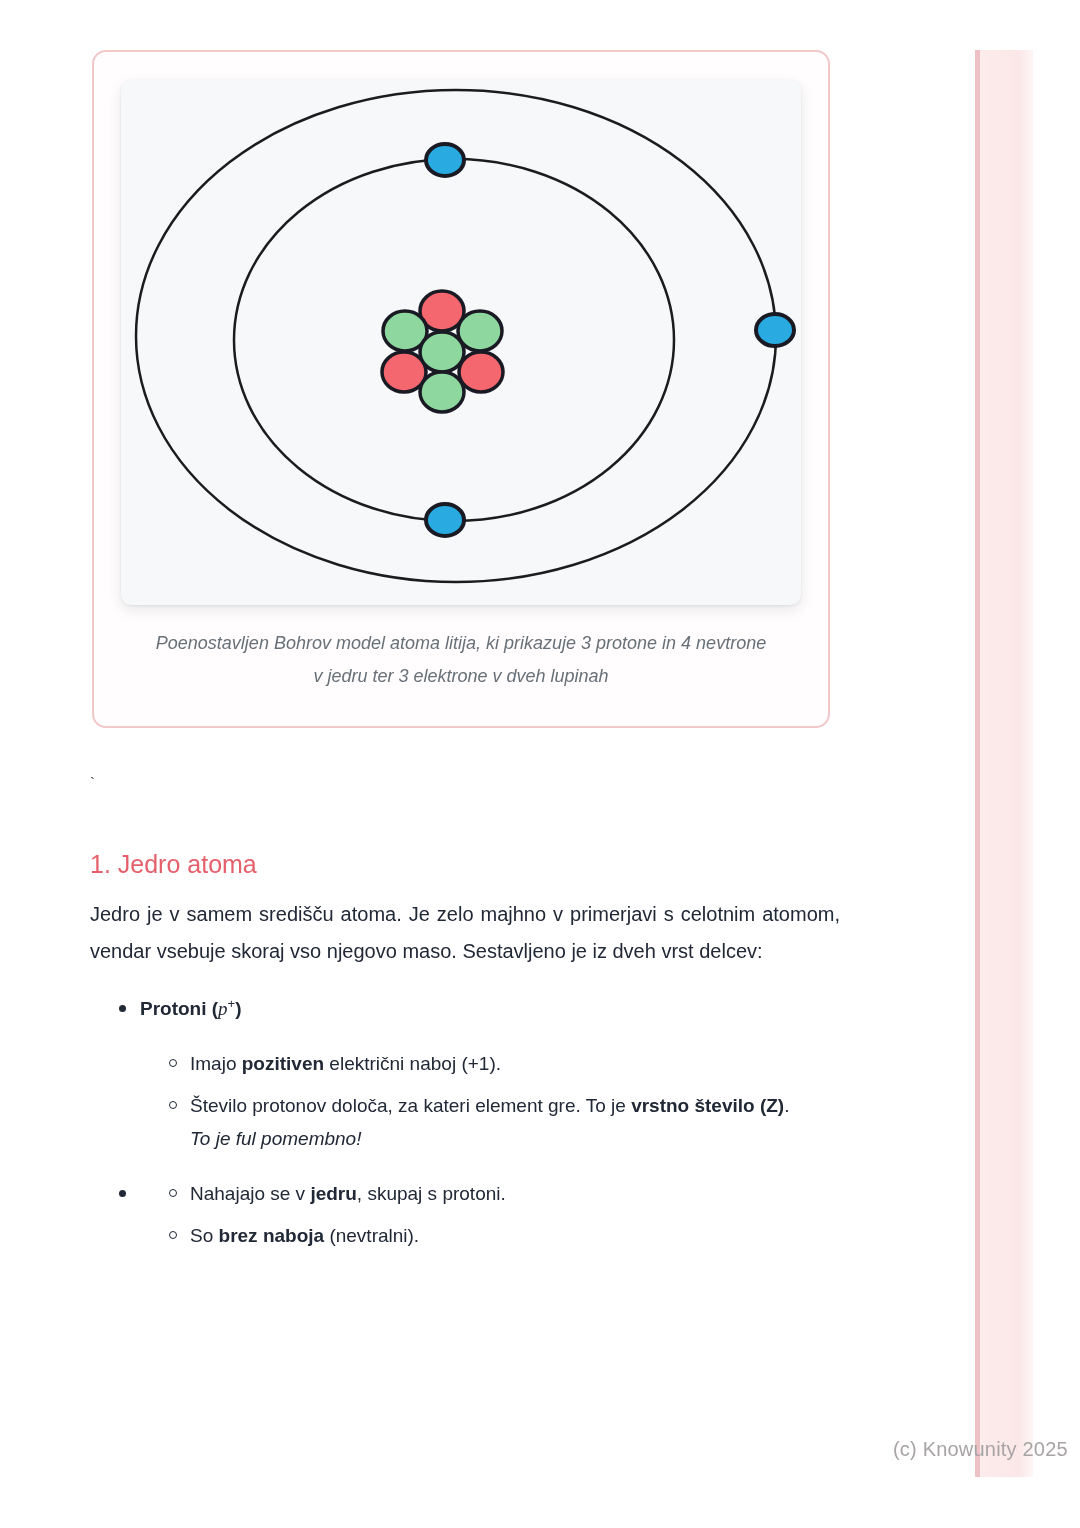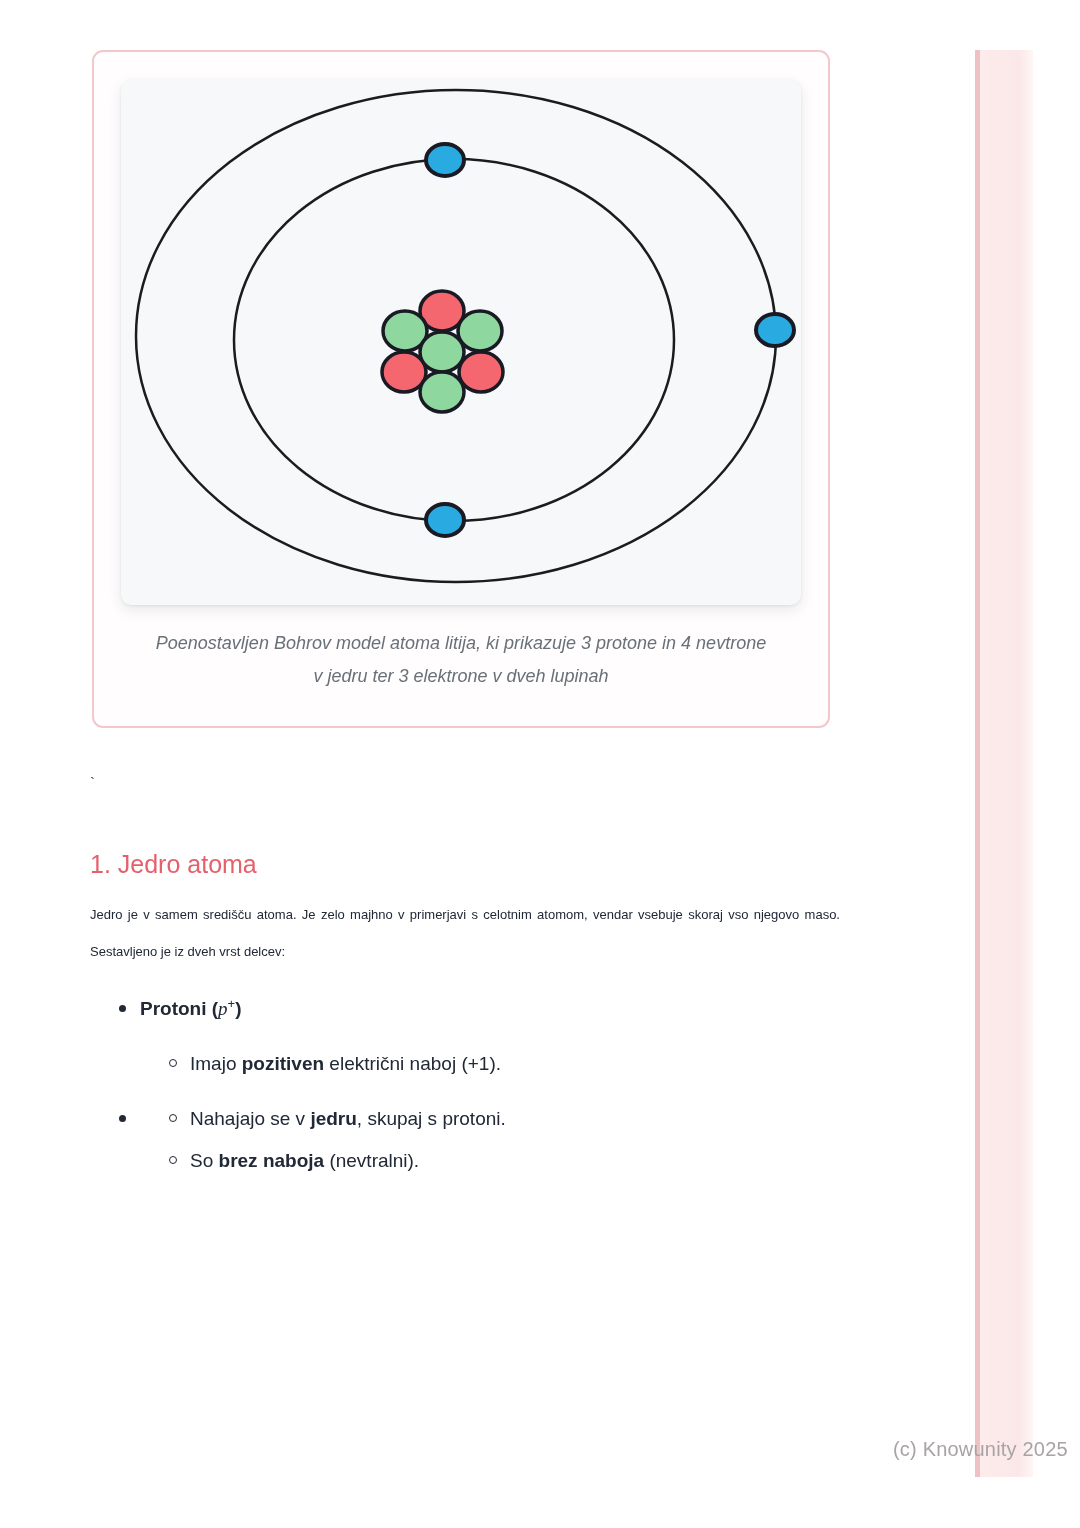--- a/index.html
+++ b/index.html
@@ -11,21 +11,21 @@
   .content{position:absolute;left:90px;top:0;width:750px;z-index:2;}
   .figure-card{margin:50px 0 0 2px;width:734px;border:2px solid #f3c8ca;border-radius:14px;
         background:#fffdfd;padding:28px 0 33px;box-sizing:content-box;}
   .diagram-panel{width:680px;height:525px;margin:0 auto;background:#f7f8fa;border-radius:10px;
         box-shadow:0 5px 14px rgba(40,50,60,.10),0 1px 3px rgba(40,50,60,.08);}
   .diagram-panel svg{display:block;}
   figcaption{margin-top:22px;text-align:center;font-style:italic;color:#687078;font-size:18px;line-height:33px;}
   .cap-line{display:block;}
   .stray{margin-top:46px;height:22px;font-size:15px;color:#30343c;}
   .heading{margin:52px 0 0;font-size:25px;line-height:32px;font-weight:400;color:#e5606b;}
-  .intro{margin:16px 0 0;font-size:13px;line-height:37px;text-align:justify;}
+  .intro{margin:16px 0 0;font-size:20px;line-height:37px;text-align:justify;}
   ul{list-style:none;margin:16px;padding:0;}
   .toplist{margin-top:22px;font-size:19px;line-height:33px;}
   .toplist>li{position:relative;padding-left:34px;margin-bottom:18px;}
   .toplist>li::before{content:"";position:absolute;left:13px;top:13px;width:7px;height:7px;
         border-radius:50%;background:#212836;}
   .sublist{margin-top:22px;padding-left:34px;}
   .sublist>li{position:relative;margin-bottom:9px;}
   .sublist>li::before{content:"";position:absolute;left:-21px;top:12px;width:6px;height:6px;
         border:1.5px solid #212836;border-radius:50%;background:transparent;}
   .b{font-weight:700;}
@@ -37,21 +37,21 @@
 <body>
 
 <div class="page">
 
   <div class="accent-bar"></div>
 
   <div class="credit">(c) Knowunity 2025</div>
 
   <main class="content">
 
-    <figure class="figure-card" style="margin-left:2px;margin-right:0;border-radius:11px;">
+    <figure class="figure-card" style="margin-left:2px;margin-right:0;">
       <div class="diagram-panel">
         <svg viewBox="0 0 680 525" width="680" height="525">
             <ellipse cx="335" cy="256" rx="320" ry="246" fill="none" stroke="#1c1c1c" stroke-width="2.5"></ellipse>
             <ellipse cx="333" cy="260" rx="220" ry="181" fill="none" stroke="#1c1c1c" stroke-width="2.5"></ellipse>
             <ellipse cx="321" cy="231" rx="22" ry="20" fill="#f5676e" stroke="#1a1a24" stroke-width="3.5"></ellipse>
             <ellipse cx="284" cy="251" rx="22" ry="20" fill="#8ed8a0" stroke="#1a1a24" stroke-width="3.5"></ellipse>
             <ellipse cx="359" cy="251" rx="22" ry="20" fill="#8ed8a0" stroke="#1a1a24" stroke-width="3.5"></ellipse>
             <ellipse cx="283" cy="292" rx="22" ry="20" fill="#f5676e" stroke="#1a1a24" stroke-width="3.5"></ellipse>
             <ellipse cx="360" cy="292" rx="22" ry="20" fill="#f5676e" stroke="#1a1a24" stroke-width="3.5"></ellipse>
             <ellipse cx="321" cy="272" rx="22" ry="20" fill="#8ed8a0" stroke="#1a1a24" stroke-width="3.5"></ellipse>
@@ -71,20 +71,21 @@
 
     <h2 class="heading">1. Jedro atoma</h2>
 
     <p class="intro">Jedro je v samem središču atoma. Je zelo majhno v primerjavi s celotnim atomom, vendar vsebuje skoraj vso njegovo maso. Sestavljeno je iz dveh vrst delcev:</p>
 
     <ul class="toplist">
         <li>
           <div><span class="b">Protoni (</span><span class="math">p</span><sup>+</sup><span class="b">)</span></div>
           <ul class="sublist">
             <li><span>Imajo </span><span class="b">pozitiven</span><span> električni naboj (+1).</span></li>
+            <li><span>Število protonov določa, za kateri element gre. To je </span><span class="b">vrstno število (Z)</span><span>.</span><br><span class="i">To je ful pomembno!</span></li>
           </ul>
         </li>
         <li>
           <ul class="sublist">
             <li><span>Nahajajo se v </span><span class="b">jedru</span><span>, skupaj s protoni.</span></li>
             <li><span>So </span><span class="b">brez naboja</span><span> (nevtralni).</span></li>
           </ul>
         </li>
       </ul>
 

